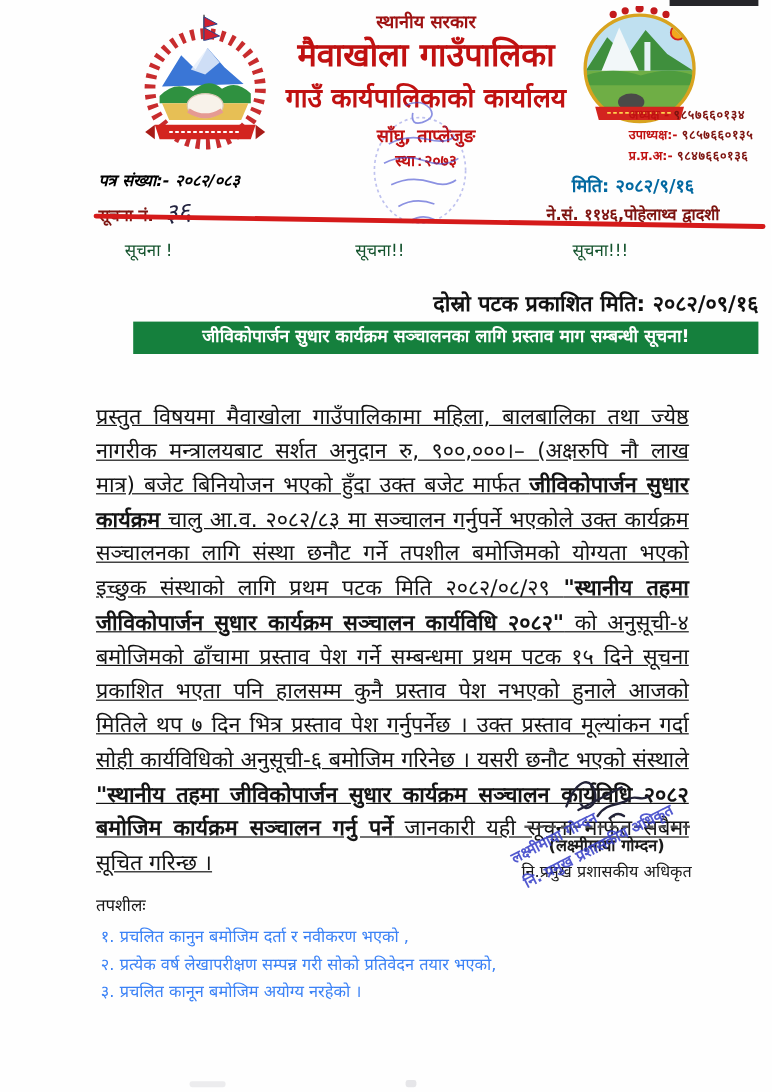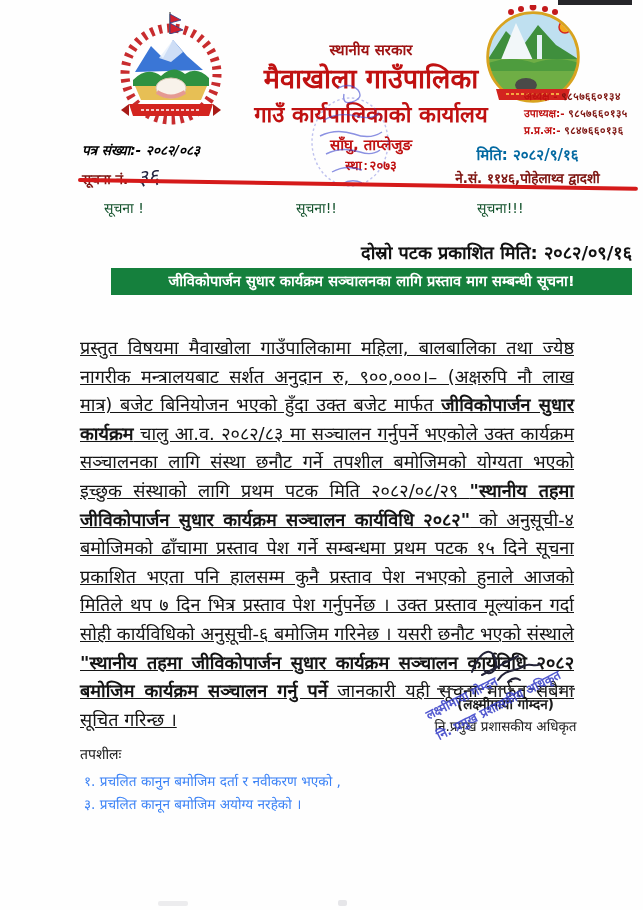--- a/index.html
+++ b/index.html
@@ -3,21 +3,21 @@
 <meta charset="utf-8">
 <style>
   html,body{margin:0;padding:0;background:#ffffff;}
   .page{
     position:relative;width:643px;height:910px;background:#fefefe;overflow:hidden;
     font-family:"DejaVu Sans", sans-serif;
   }
   .top-strip{position:absolute;left:558px;top:0;width:74px;height:5px;background:#26262a;}
   .emblem-left{position:absolute;left:110px;top:12px;width:122px;height:118px;}
   .emblem-right{position:absolute;left:476px;top:5px;width:114px;height:104px;}
-  .header-center{position:absolute;left:186px;top:7px;width:370px;text-align:center;margin-top:32px;}
+  .header-center{position:absolute;left:170px;top:7px;width:370px;text-align:center;}
   .govt-line{font-size:15px;font-weight:700;color:#9e1212;}
   .muni-name{font-size:27px;font-weight:700;color:#c01111;margin-top:3px;line-height:1.25;}
   .office-name{font-size:22px;font-weight:700;color:#c01111;margin-top:5px;line-height:1.25;}
   .addr{font-size:15px;font-weight:700;color:#c01111;margin-top:6px;}
   .estd{font-size:13px;font-weight:700;color:#c01111;margin-top:2px;font-family:Liberation Mono, monospace;}
   .round-stamp{position:absolute;left:298px;top:80px;width:104px;height:118px;opacity:.8;}
   .contacts{position:absolute;left:484px;top:88px;width:155px;}
   .contact-row{font-size:10.5px;line-height:17px;font-weight:700;white-space:nowrap;}
   .contact-label{color:#c01111;margin-left:40px;}
   .contact-number{color:#7d1410;letter-spacing:.5px;}
@@ -165,20 +165,21 @@
 
   <div class="republish">दोस्रो पटक प्रकाशित मिति: २०८२/०९/१६</div>
 
   <div class="title-bar">जीविकोपार्जन सुधार कार्यक्रम सञ्चालनका लागि प्रस्ताव माग सम्बन्धी सूचना!</div>
 
   <div class="body-block">
     <p class="para"><span>प्रस्तुत विषयमा मैवाखोला गाउँपालिकामा महिला, बालबालिका तथा ज्येष्ठ नागरीक मन्त्रालयबाट सर्शत अनुदान रु, ९००,०००।– (अक्षरुपि नौ लाख मात्र) बजेट बिनियोजन भएको हुँदा उक्त बजेट मार्फत </span><b>जीविकोपार्जन सुधार कार्यक्रम</b><span> चालु आ.व. २०८२/८३ मा सञ्चालन गर्नुपर्ने भएकोले उक्त कार्यक्रम सञ्चालनका लागि संस्था छनौट गर्ने तपशील बमोजिमको योग्यता भएको इच्छुक संस्थाको लागि प्रथम पटक मिति २०८२/०८/२९ </span><b>"स्थानीय तहमा जीविकोपार्जन सुधार कार्यक्रम सञ्चालन कार्यविधि २०८२"</b><span> को अनुसूची-४ बमोजिमको ढाँचामा प्रस्ताव पेश गर्ने सम्बन्धमा प्रथम पटक १५ दिने सूचना प्रकाशित भएता पनि हालसम्म कुनै प्रस्ताव पेश नभएको हुनाले आजको मितिले थप ७ दिन भित्र प्रस्ताव पेश गर्नुपर्नेछ । उक्त प्रस्ताव मूल्यांकन गर्दा सोही कार्यविधिको अनुसूची-६ बमोजिम गरिनेछ । यसरी छनौट भएको संस्थाले </span><b>"स्थानीय तहमा जीविकोपार्जन सुधार कार्यक्रम सञ्चालन कार्यविधि २०८२ बमोजिम कार्यक्रम सञ्चालन गर्नु पर्ने</b><span> जानकारी यही सूचना मार्फत सबैमा सूचित गरिन्छ ।</span></p>
     <div class="tapasil">तपशीलः</div>
     <div class="detail-list">
       <div class="detail-item">१. प्रचलित कानुन बमोजिम दर्ता र नवीकरण भएको ,</div>
+      <div class="detail-item">२. प्रत्येक वर्ष लेखापरीक्षण सम्पन्न गरी सोको प्रतिवेदन तयार भएको,</div>
       <div class="detail-item">३. प्रचलित कानून बमोजिम अयोग्य नरहेको ।</div>
     </div>
   </div>
 
   <div class="sig-block">
     <svg class="sig-squiggle" viewBox="0 0 88 46">
       <g stroke="#232338" stroke-width="2" fill="none" stroke-linecap="round">
         <path d="M10 30 C 20 4, 32 6, 34 20 C 35 30 26 35 22 28"></path>
         <path d="M20 33 L 56 14"></path>
         <path d="M36 38 C 44 26, 54 30, 62 24 C 68 20 72 26 78 22"></path>

